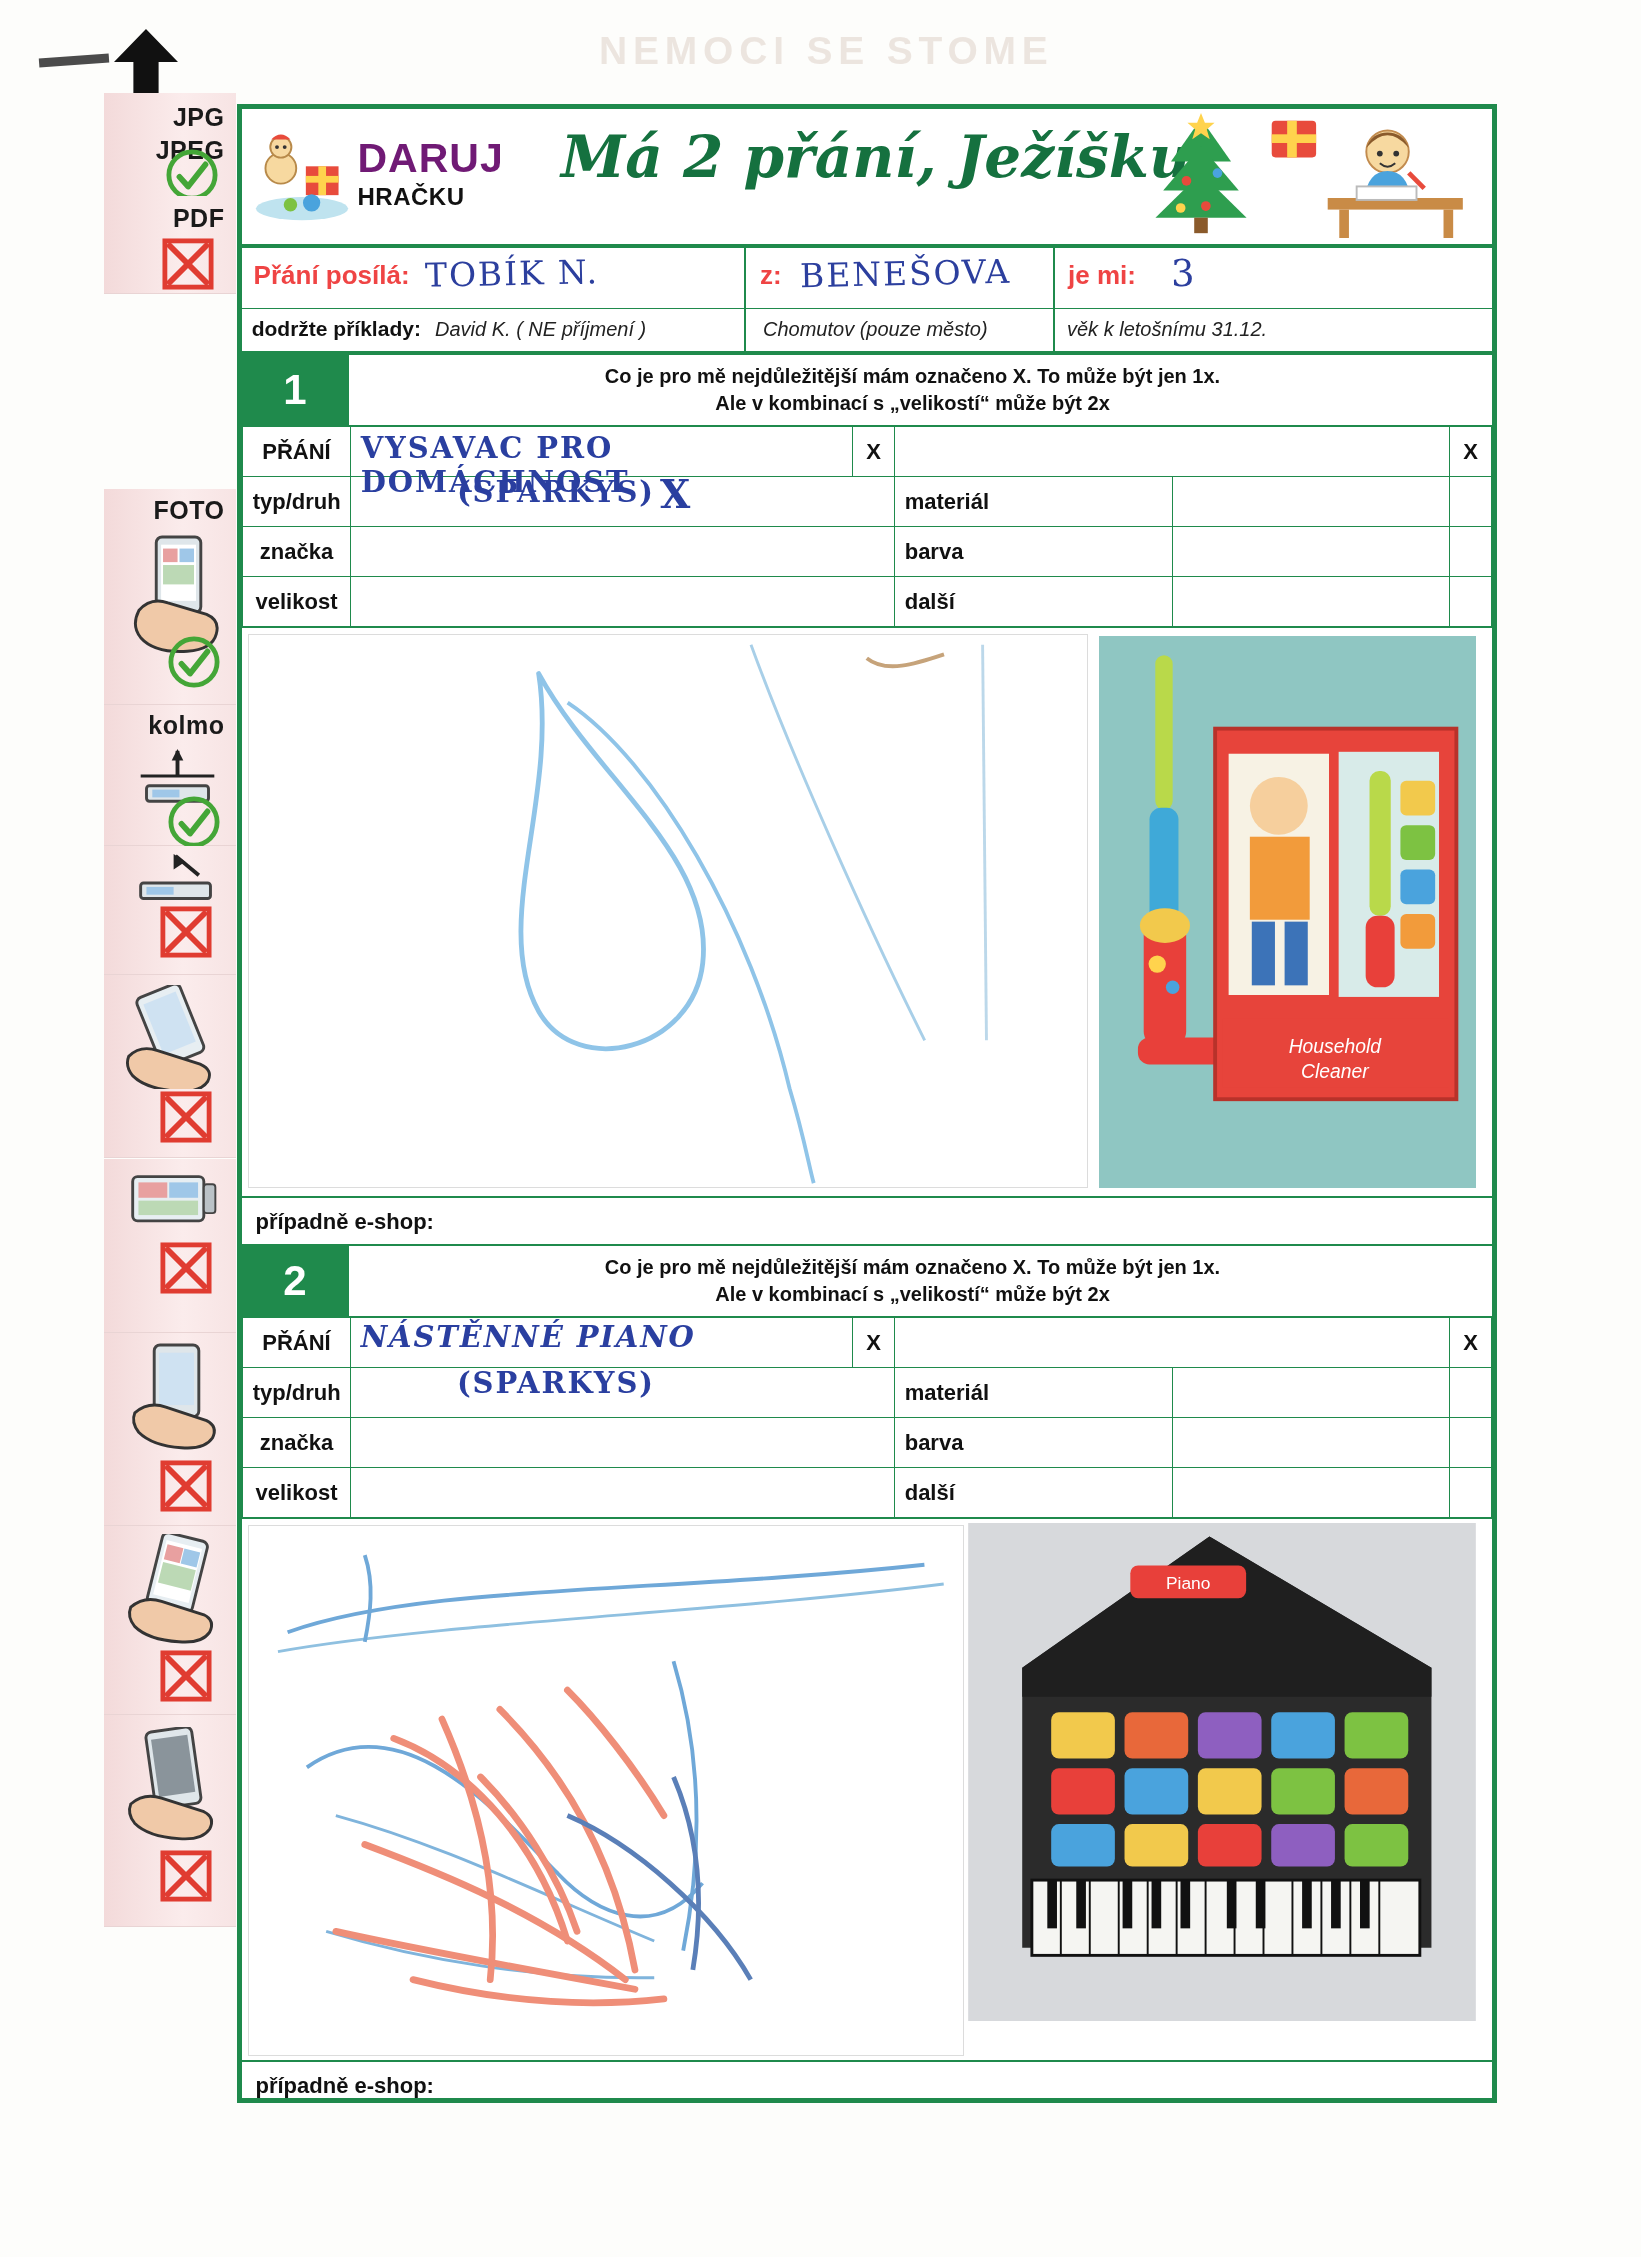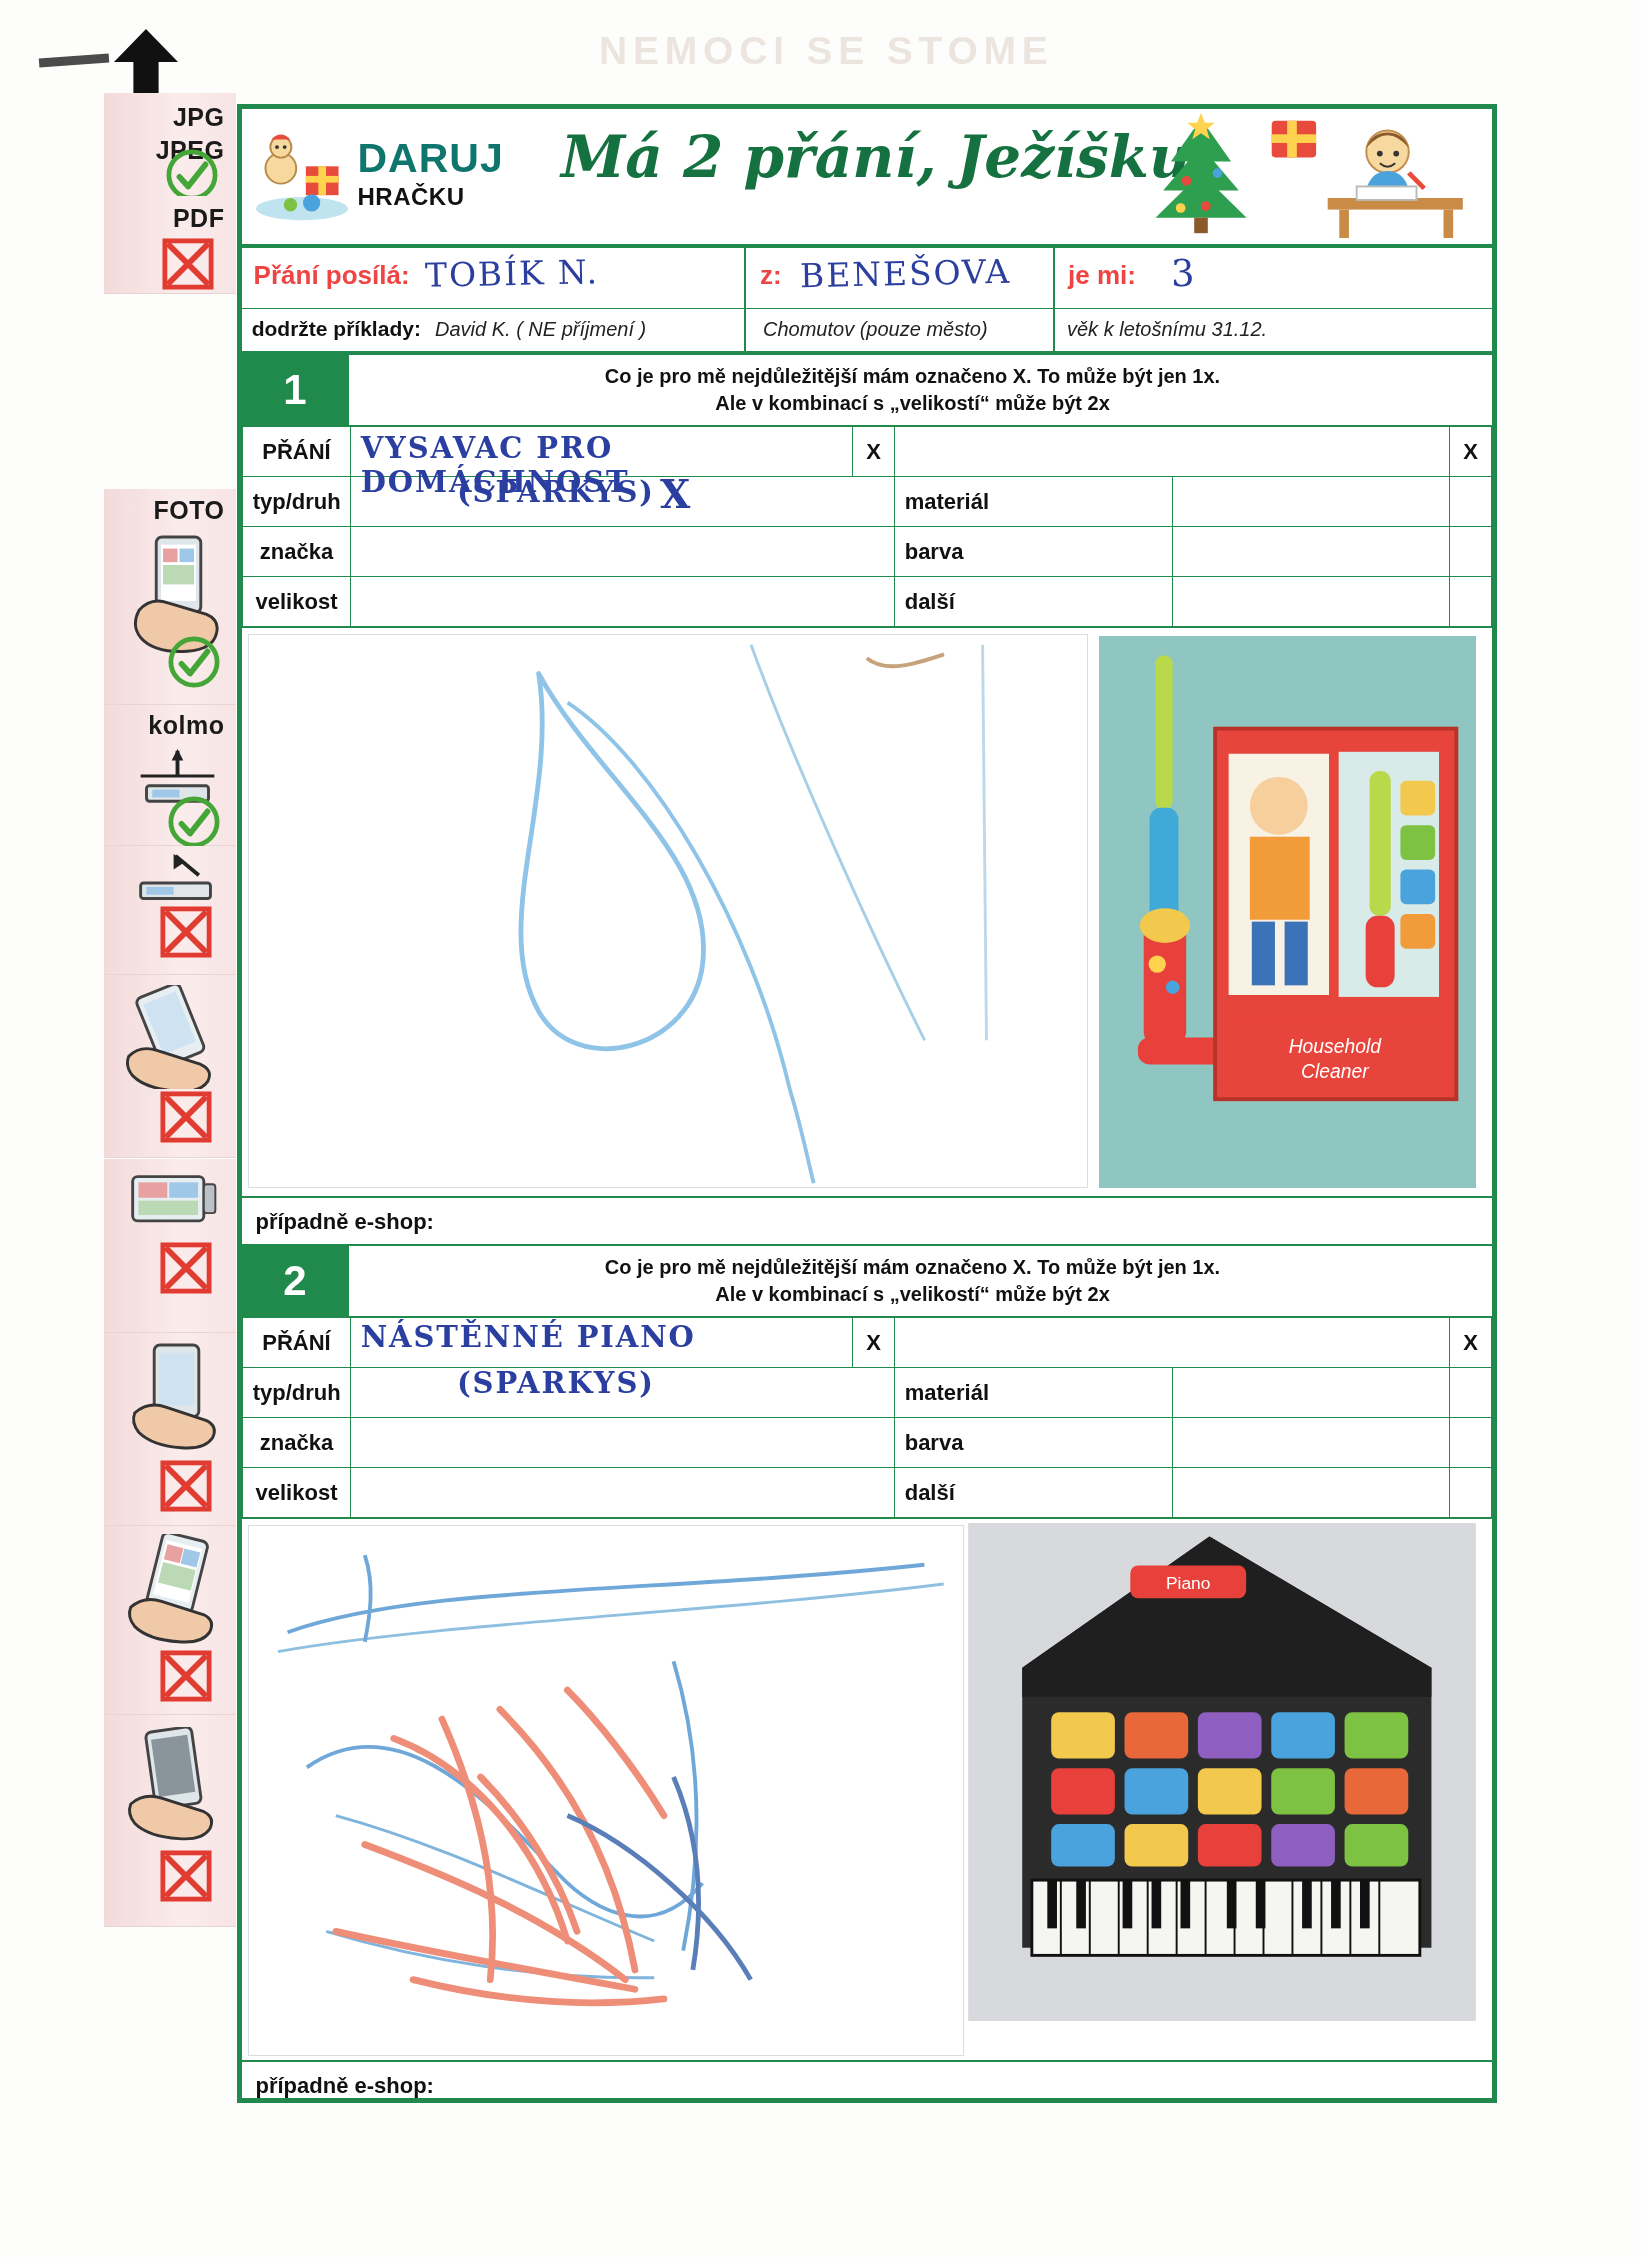--- a/index.html
+++ b/index.html
@@ -88,21 +88,21 @@
   }
   .logo-box {
     position: absolute;
     left: 9.7px; top: 5.8px;
     width: 290px; height: 118px;
     display: flex; align-items: center;
   }
   .logo-art { width: 100px; height: 100px; position: relative; }
   .logo-text { margin-left: 5.8px; line-height: 1; }
   .logo-text .l1 {
-    font-size: 41px; font-weight: bold; letter-spacing: 1px; color: #0f766e;
+    font-size: 41px; font-weight: bold; letter-spacing: 1px; color: #701a75;
   }
   .logo-text .l2 {
     font-size: 24px; font-weight: bold; letter-spacing: 0.5px; color: #111; margin-top: 5.8px;
   }
   .title {
     position: absolute;
     left: 319px; top: 13.5px;
     width: 618px;
     text-align: center;
     font-family: "DejaVu Serif", serif;
@@ -609,21 +609,21 @@
         <div class="instr">
           <div>Co je pro mě nejdůležitější mám označeno X.  To může být jen 1x.</div>
           <div>Ale v kombinací s „velikostí“ může být 2x</div>
         </div>
       </div>
 
       <table class="fields">
         <tbody>
             <tr>
           <td class="lab">PŘÁNÍ</td>
-          <td class="val" colspan="3" style="width:502px;">
+          <td class="val" colspan="3" style="width:502px;font-style:italic;">
             <span class="hw" style="left:9.7px; top:1.9px; font-size:29px;">NÁSTĚNNÉ PIANO</span>
           </td>
           <td class="xcell">X</td>
           <td class="val" colspan="2"></td>
           <td class="xcell">X</td>
         </tr>
         <tr>
           <td class="lab">typ/druh</td>
           <td class="val" colspan="4">
             <span class="hw" style="left:106px; top:-1.9px; font-size:29px;">(SPARKYS)</span>

